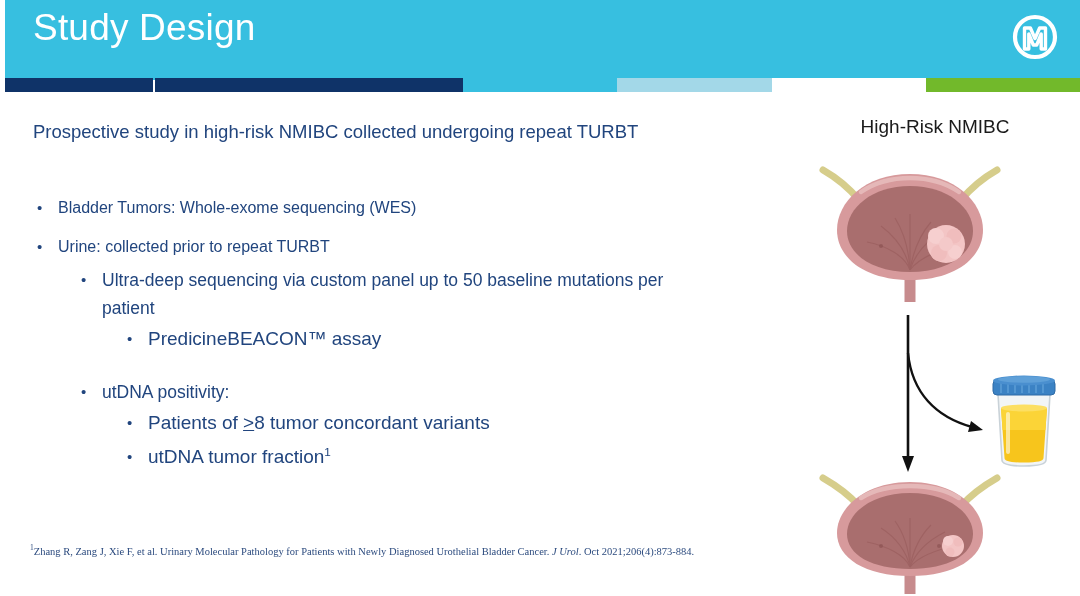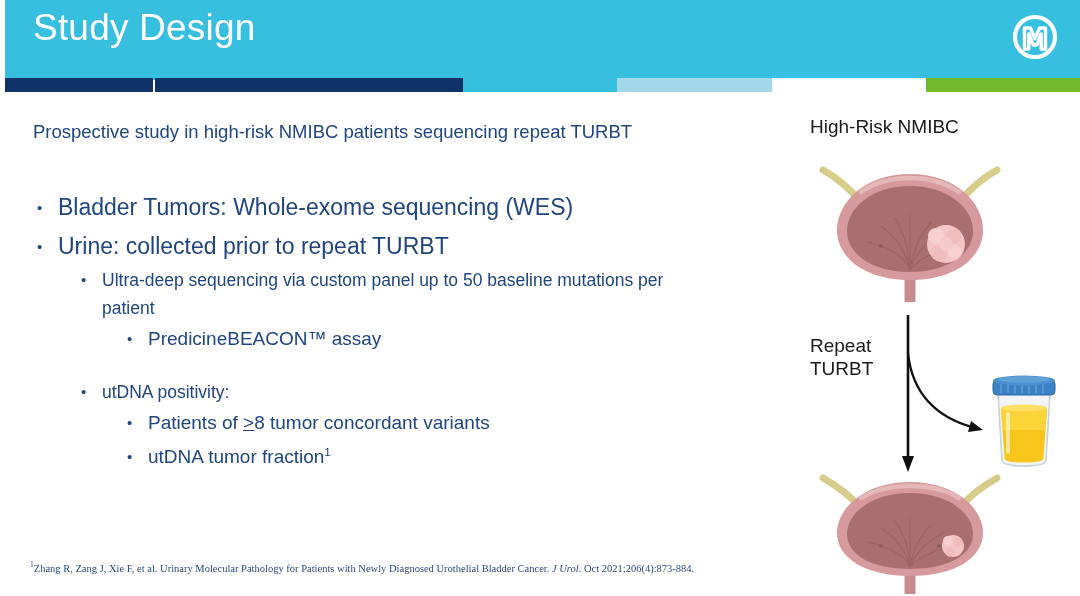--- a/index.html
+++ b/index.html
@@ -45,42 +45,42 @@
   ul.lv{list-style:none;margin:0;padding:0;}
   li.bullet{
     position:relative;color:#21457e;
     padding-left:25px;
   }
   li.bullet::before{
     content:"\2022";
     position:absolute;left:4px;top:0;
     font-size:15px;line-height:inherit;color:#21457e;
   }
-  .l1{font-size:23px;line-height:39px;}
+  .l1{font-size:16px;line-height:39px;}
   .l2{font-size:17.5px;line-height:28px;margin-left:44px;}
   .l3{font-size:19px;line-height:34px;margin-left:90px;}
   .l2.gap{margin-top:22px;}
   .wrap2{white-space:normal;width:610px;}
   .ge{text-decoration:underline;}
   sup{font-size:.62em;vertical-align:super;line-height:0;}
 
   
   .footnote{
-    position:absolute;left:30px;top:558px;width:720px;
+    position:absolute;left:30px;top:541px;width:720px;
     font-family:"Liberation Serif", serif;
     font-size:10.5px;line-height:14px;color:#2b4a7e;
   }
   .footnote i{font-style:italic;}
   .footnote .fs{font-size:7.5px;vertical-align:super;}
 
   
   .diagram{position:absolute;left:790px;top:100px;width:290px;height:496px;}
   .dg-label{
     position:absolute;color:#1a1a1a;font-size:19px;line-height:23px;
-    font-weight:400;text-align:left;
+    font-weight:400;text-align:center;
   }
   #lbl-highrisk{left:20px;top:15px;width:250px;}
   #lbl-repeat{left:20px;top:234px;width:110px;text-align:left;}
 
   .bladder{position:absolute;}
   .bl-top{left:25px;top:58px;width:190px;height:145px;}
   .bl-bot{left:25px;top:370px;width:190px;height:125px;}
 
   .cup{position:absolute;left:200px;top:272px;width:68px;height:95px;}
 
@@ -108,21 +108,21 @@
     <div class="seg" style="left:5px;width:148px;background:#0f3368;"></div>
     <div class="seg" style="left:155px;width:308px;background:#0f3368;"></div>
     <div class="seg" style="left:463px;width:154px;background:#37bfe0;"></div>
     <div class="seg" style="left:617px;width:155px;background:#a3d8e8;"></div>
     <div class="seg" style="left:772px;width:154px;background:#ffffff;"></div>
     <div class="seg" style="left:926px;width:154px;background:#72b92b;"></div>
   </div>
 
   <div class="body-col">
 
-    <p class="lead">Prospective study in high-risk NMIBC patients sequencing repeat TURBT</p>
+    <p class="lead">Prospective study in high-risk NMIBC collected undergoing repeat TURBT</p>
 
     <ul class="lv">
 
       <li class="bullet l1">Bladder Tumors: Whole-exome sequencing (WES)</li>
 
       <li class="bullet l1">Urine: collected prior to repeat TURBT</li>
 
       <li class="bullet l2 wrap2">Ultra-deep sequencing via custom panel up to 50 baseline mutations per patient</li>
 
       <li class="bullet l3">PredicineBEACON™ assay</li>
@@ -172,24 +172,20 @@
           <circle cx="131" cy="86" r="19" fill="#f3c5c5"></circle>
           <circle cx="121" cy="78" r="8" fill="#f6cfcf"></circle>
           <circle cx="139" cy="78" r="7.5" fill="#f0bdbd"></circle>
           <circle cx="124" cy="95" r="8" fill="#f0bdbd"></circle>
           <circle cx="140" cy="94" r="7" fill="#f6cfcf"></circle>
           <circle cx="131" cy="86" r="7" fill="#f4c9c9"></circle>
         </g>
       </svg>
     </div>
 
-    <div class="dg-label" id="lbl-repeat">
-      <div>Repeat</div>
-      <div>TURBT</div>
-    </div>
 
     <div class="arrows">
       <svg viewBox="0 0 290 175" width="290" height="175" aria-hidden="true">
 
         <g>
           <line x1="118" y1="0" x2="118" y2="145" stroke="#111111" stroke-width="2.6"></line>
           <path d="M118 157 L112 141 L124 141 Z" fill="#111111"></path>
         </g>
 
         <g>

